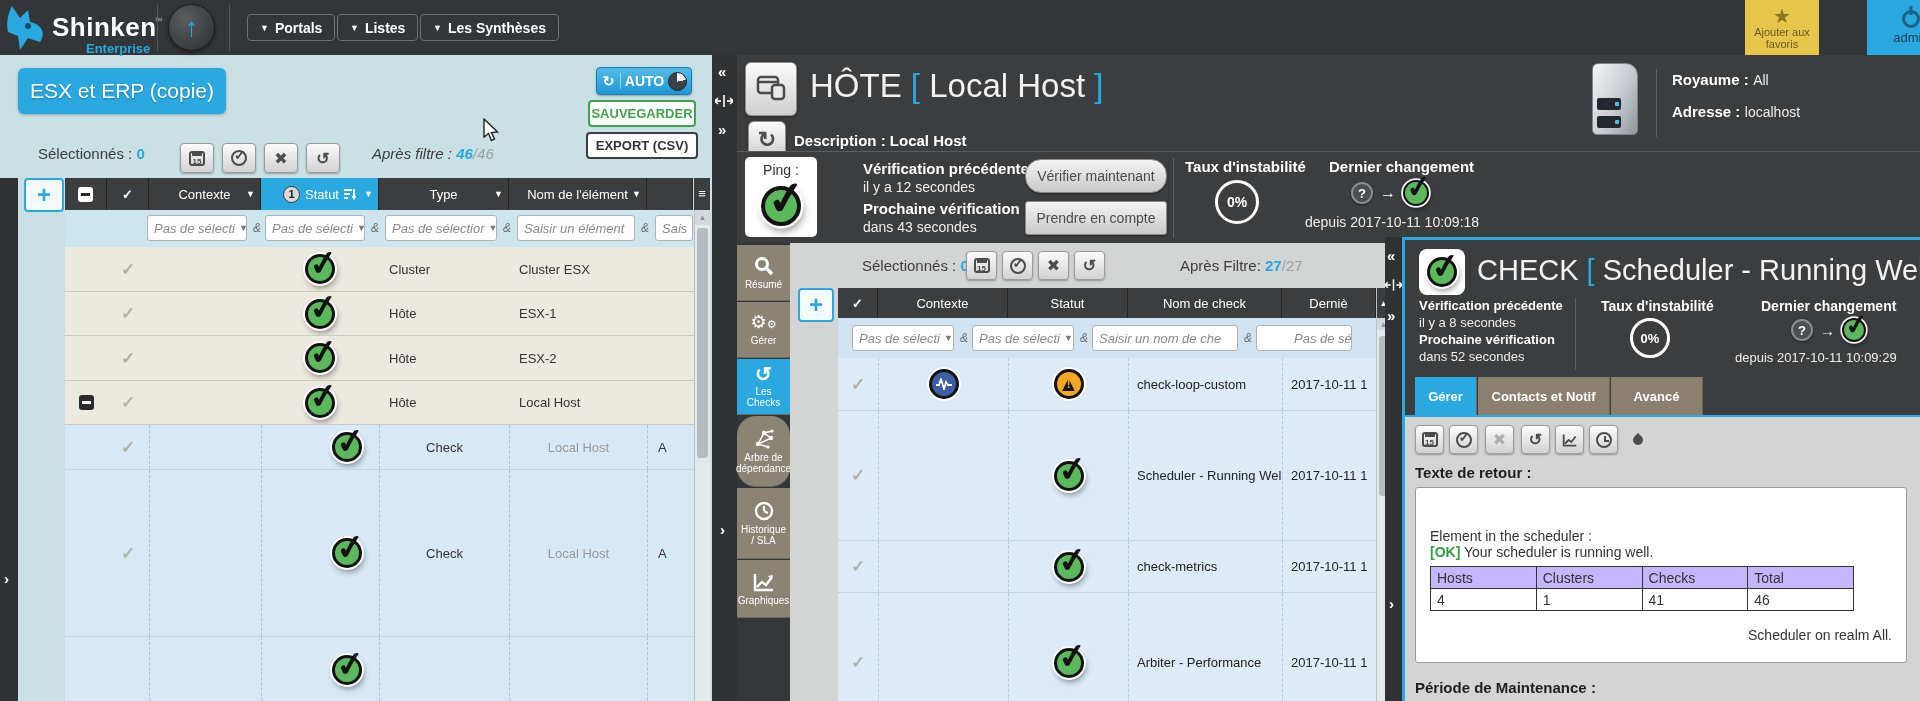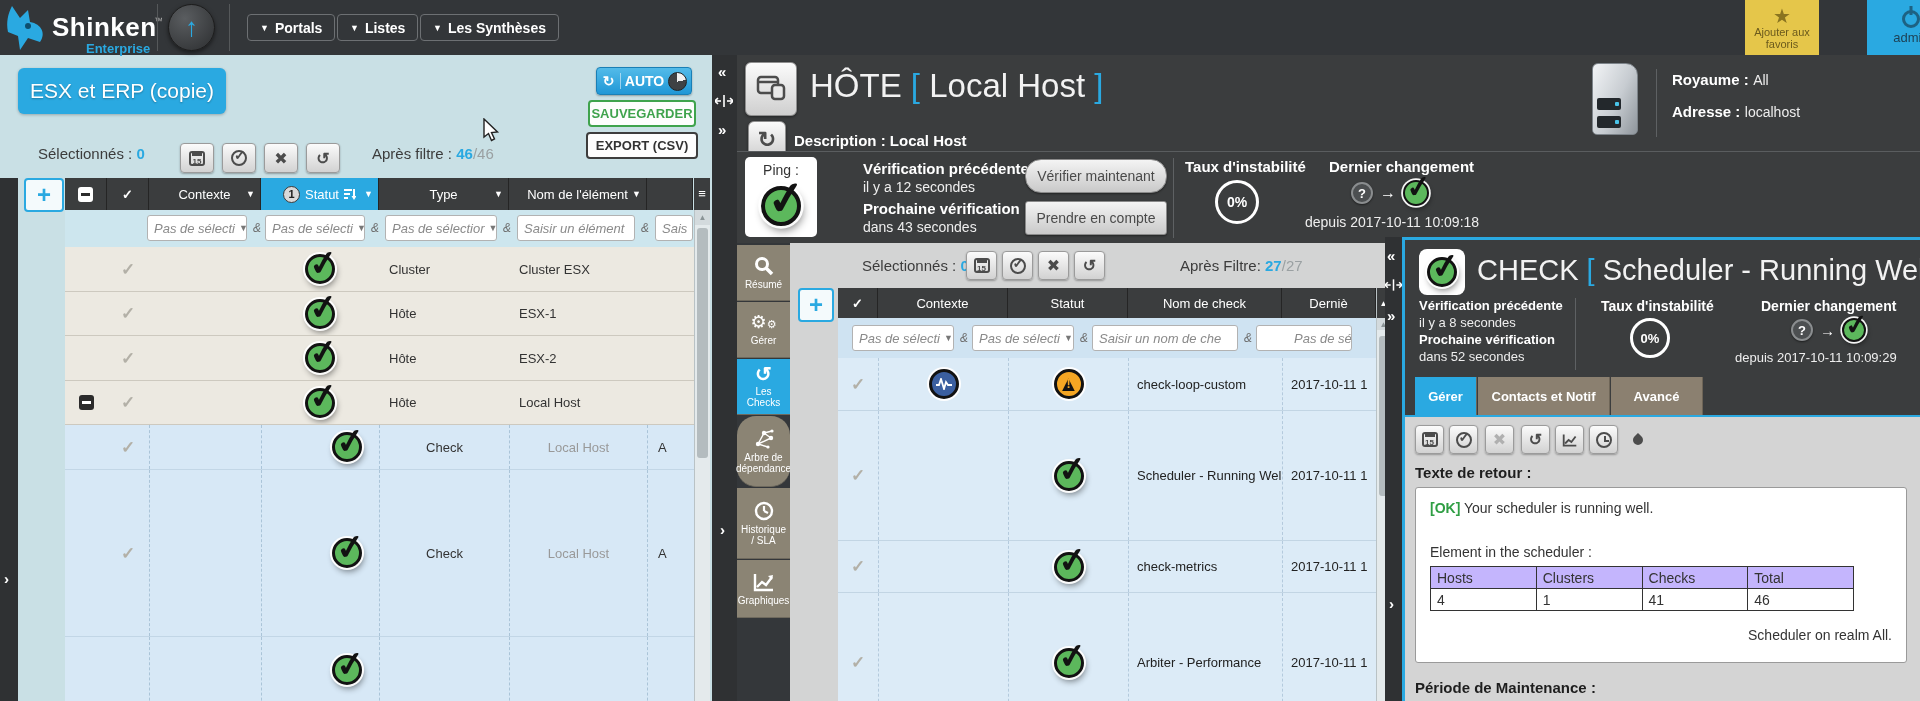--- a/index.html
+++ b/index.html
@@ -221,21 +221,21 @@
     </div>
   <div class="abs ibtn" style="left:222px; top:88px;">
       <span class="ccirc"></span>
     </div>
   <div class="abs ibtn" style="left:264px; top:88px;">
       <span>✖</span>
     </div>
   <div class="abs ibtn" style="left:306px; top:88px;">
       <span style="font-weight:bold;">↺</span>
     </div>
-  <div class="abs lp-toolbar-label" style="left:372px;">
+  <div class="abs lp-toolbar-label" style="left:372px;font-style:italic;">
     <span>Après filtre :</span> <span class="blue-num">46</span><span class="gray-num">/46</span>
   </div>
 
   <div class="abs plus-btn" style="left:24px; top:123px;">+</div>
 
   <div class="abs thead" style="left:65px; top:123px;">
     <div class="th c1">
         <span class="minus-sq"></span>
       </div>
     <div class="th c2">
@@ -723,25 +723,25 @@
       <div class="abs ibtn rc-ibtn" style="left:184px; top:8px;">
           <span class="clockic"></span>
         </div>
       <div class="abs ibtn rc-ibtn" style="left:218px; top:8px; background:none; border:none; box-shadow:none;">
           <span class="pin"></span>
         </div>
 
       <div class="abs bold-label" style="left:10px; top:47px;">Texte de retour :</div>
 
       <div class="abs outbox">
+        <div style="margin-top:28px;">Element in the scheduler :</div>
         <div>
           <span class="okgreen">[OK]</span>
           <span>Your scheduler is running well.</span>
         </div>
-        <div style="margin-top:28px;">Element in the scheduler :</div>
         <table class="schedtable">
           <tbody>
               <tr class="hd">
             <td>Hosts</td>
             <td>Clusters</td>
             <td>Checks</td>
             <td>Total</td>
           </tr>
           <tr>
             <td>4</td>

